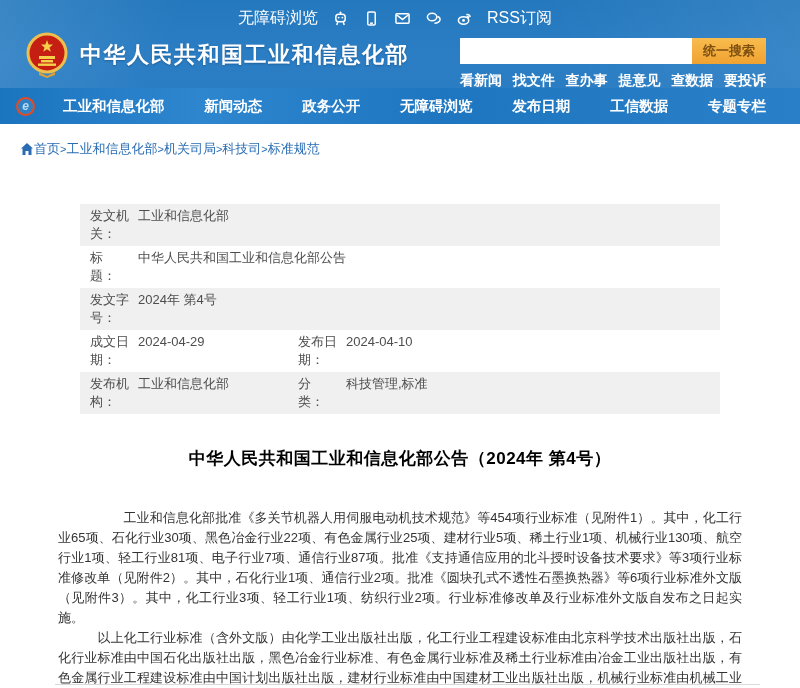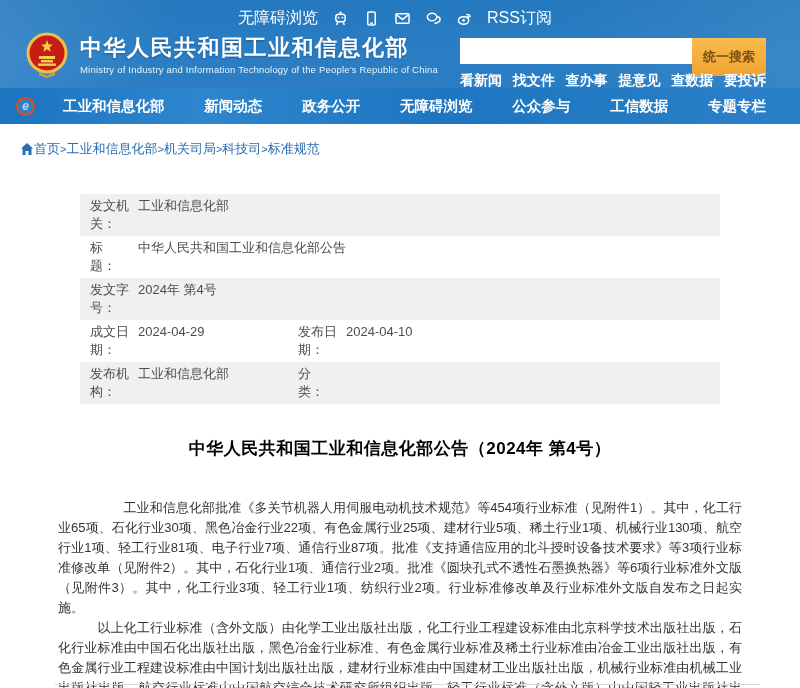--- a/index.html
+++ b/index.html
@@ -37,21 +37,21 @@
   }
   .brand-text .en{
     color:#eaf4fc; font-size:9.5px; letter-spacing:.2px; margin-top:3px;
   }
   .search-area{ width:306px; margin:8px 8px 0 0; }
   .search-row{ display:flex; height:26px; }
   .search-input{
     flex:1; border:none; outline:none; background:#fff; height:26px; padding:0 8px; font-size:13px;
   }
   .search-btn{
-    width:74px; height:38px; border:none; cursor:pointer;
+    width:74px; height:26px; border:none; cursor:pointer;
     background:linear-gradient(180deg,#f8bc4e 0%, #f0a231 100%);
     color:#7d5012; font-weight:bold; font-size:13px;
   }
   .quick-links{
     display:flex; justify-content:space-between; margin-top:8px;
     color:#fff; font-size:14px; font-weight:bold;
   }
   .quick-links span{ cursor:pointer; }
 
   .nav{
@@ -70,21 +70,21 @@
   
   .breadcrumb{
     display:flex; align-items:center; margin:16px 0 0 20px;
     font-size:13px; color:#2a6cb3;
   }
   .breadcrumb .crumb{ cursor:pointer; color:#2a6cb3; text-decoration:none; }
   .breadcrumb .sep{ color:#2a6cb3; font-size:11px; }
   .home-icon{ display:inline-flex; width:14px; height:14px; }
 
   
-  .doc-info{ width:640px; margin:36px auto 0 auto; font-size:13px; color:#4d4d4d; }
+  .doc-info{ width:640px; margin:46px auto 0 auto; font-size:13px; color:#4d4d4d; }
   .di-row{
     display:grid; grid-template-columns:56px 152px 56px 1fr;
     padding:3px 0; min-height:42px; line-height:18px; align-items:start;
   }
   .di-row.alt{ background:#f0f0f0; }
   .di-label{ padding-left:10px; width:56px; word-break:break-all; }
   .di-value{ padding-left:2px; }
   .di-value.wide{ grid-column:2 / -1; }
 
   
@@ -157,21 +157,20 @@
       <svg class="emblem" viewBox="0 0 42 46">
         <circle cx="21" cy="21" r="19" fill="#c41f12" stroke="#eebf4d" stroke-width="3"></circle>
         <polygon points="21,8 22.6,12.6 27,12.6 23.5,15.4 24.8,19.8 21,17.2 17.2,19.8 18.5,15.4 15,12.6 19.4,12.6" fill="#f7d04b"></polygon>
         <rect x="13" y="24" width="16" height="3" fill="#f7d04b"></rect>
         <rect x="15" y="28" width="12" height="2.4" fill="#f7d04b"></rect>
         <rect x="12" y="31.5" width="18" height="2.4" fill="#f7d04b"></rect>
         <path d="M13 40 L21 44 L29 40 L29 43 L21 46 L13 43 Z" fill="#d8a13a"></path>
       </svg>
       <div class="brand-text">
         <div class="cn">中华人民共和国工业和信息化部</div>
-        <div class="en">Ministry of Industry and Information Technology of the People's Republic of China</div>
       </div>
     </div>
 
     <div class="search-area">
       <div class="search-row">
         <input class="search-input" type="text" placeholder="" style="">
         <button class="search-btn">统一搜索</button>
       </div>
       <div class="quick-links">
         <span>看新闻</span>
@@ -184,21 +183,21 @@
     </div>
   </div>
 
   <div class="nav">
     <div class="nav-logo">e</div>
     <div class="nav-items">
       <span class="nav-item">工业和信息化部</span>
       <span class="nav-item">新闻动态</span>
       <span class="nav-item">政务公开</span>
       <span class="nav-item">无障碍浏览</span>
-      <span class="nav-item">公众参与</span>
+      <span class="nav-item">发布日期</span>
       <span class="nav-item">工信数据</span>
       <span class="nav-item">专题专栏</span>
     </div>
   </div>
 </div>
 
 <div class="breadcrumb">
   <span class="home-icon">
     <svg viewBox="0 0 14 14">
         <path d="M7 1 L13 6.5 L11.5 6.5 L11.5 13 L8.5 13 L8.5 9 L5.5 9 L5.5 13 L2.5 13 L2.5 6.5 L1 6.5 Z" fill="#2a6cb3"></path>
@@ -231,20 +230,21 @@
   <div class="di-row">
     <div class="di-label">成文日期：</div>
     <div class="di-value">2024-04-29</div>
     <div class="di-label">发布日期：</div>
     <div class="di-value">2024-04-10</div>
   </div>
   <div class="di-row alt">
     <div class="di-label">发布机构：</div>
     <div class="di-value">工业和信息化部</div>
     <div class="di-label">分　　类：</div>
+    <div class="di-value">科技管理,标准</div>
   </div>
 </div>
 
 <h1 class="article-title">中华人民共和国工业和信息化部公告（2024年 第4号）</h1>
 
 <div class="article-body">
   <p>　　　　　工业和信息化部批准《多关节机器人用伺服电动机技术规范》等454项行业标准（见附件1）。其中，化工行业65项、石化行业30项、黑色冶金行业22项、有色金属行业25项、建材行业5项、稀土行业1项、机械行业130项、航空行业1项、轻工行业81项、电子行业7项、通信行业87项。批准《支持通信应用的北斗授时设备技术要求》等3项行业标准修改单（见附件2）。其中，石化行业1项、通信行业2项。批准《圆块孔式不透性石墨换热器》等6项行业标准外文版（见附件3）。其中，化工行业3项、轻工行业1项、纺织行业2项。行业标准修改单及行业标准外文版自发布之日起实施。</p>
   <p>　　　以上化工行业标准（含外文版）由化学工业出版社出版，化工行业工程建设标准由北京科学技术出版社出版，石化行业标准由中国石化出版社出版，黑色冶金行业标准、有色金属行业标准及稀土行业标准由冶金工业出版社出版，有色金属行业工程建设标准由中国计划出版社出版，建材行业标准由中国建材工业出版社出版，机械行业标准由机械工业出版社出版，航空行业标准由中国航空综合技术研究所组织出版，轻工行业标准（含外文版）由中国轻工业出版社出版，纺织行业标准外文版由中国纺织出版社出版，电子行业标准由中国电子技术标准化研究院组织出版，通信行业标准由人民邮电出版社出版。</p>
 </div>
 

